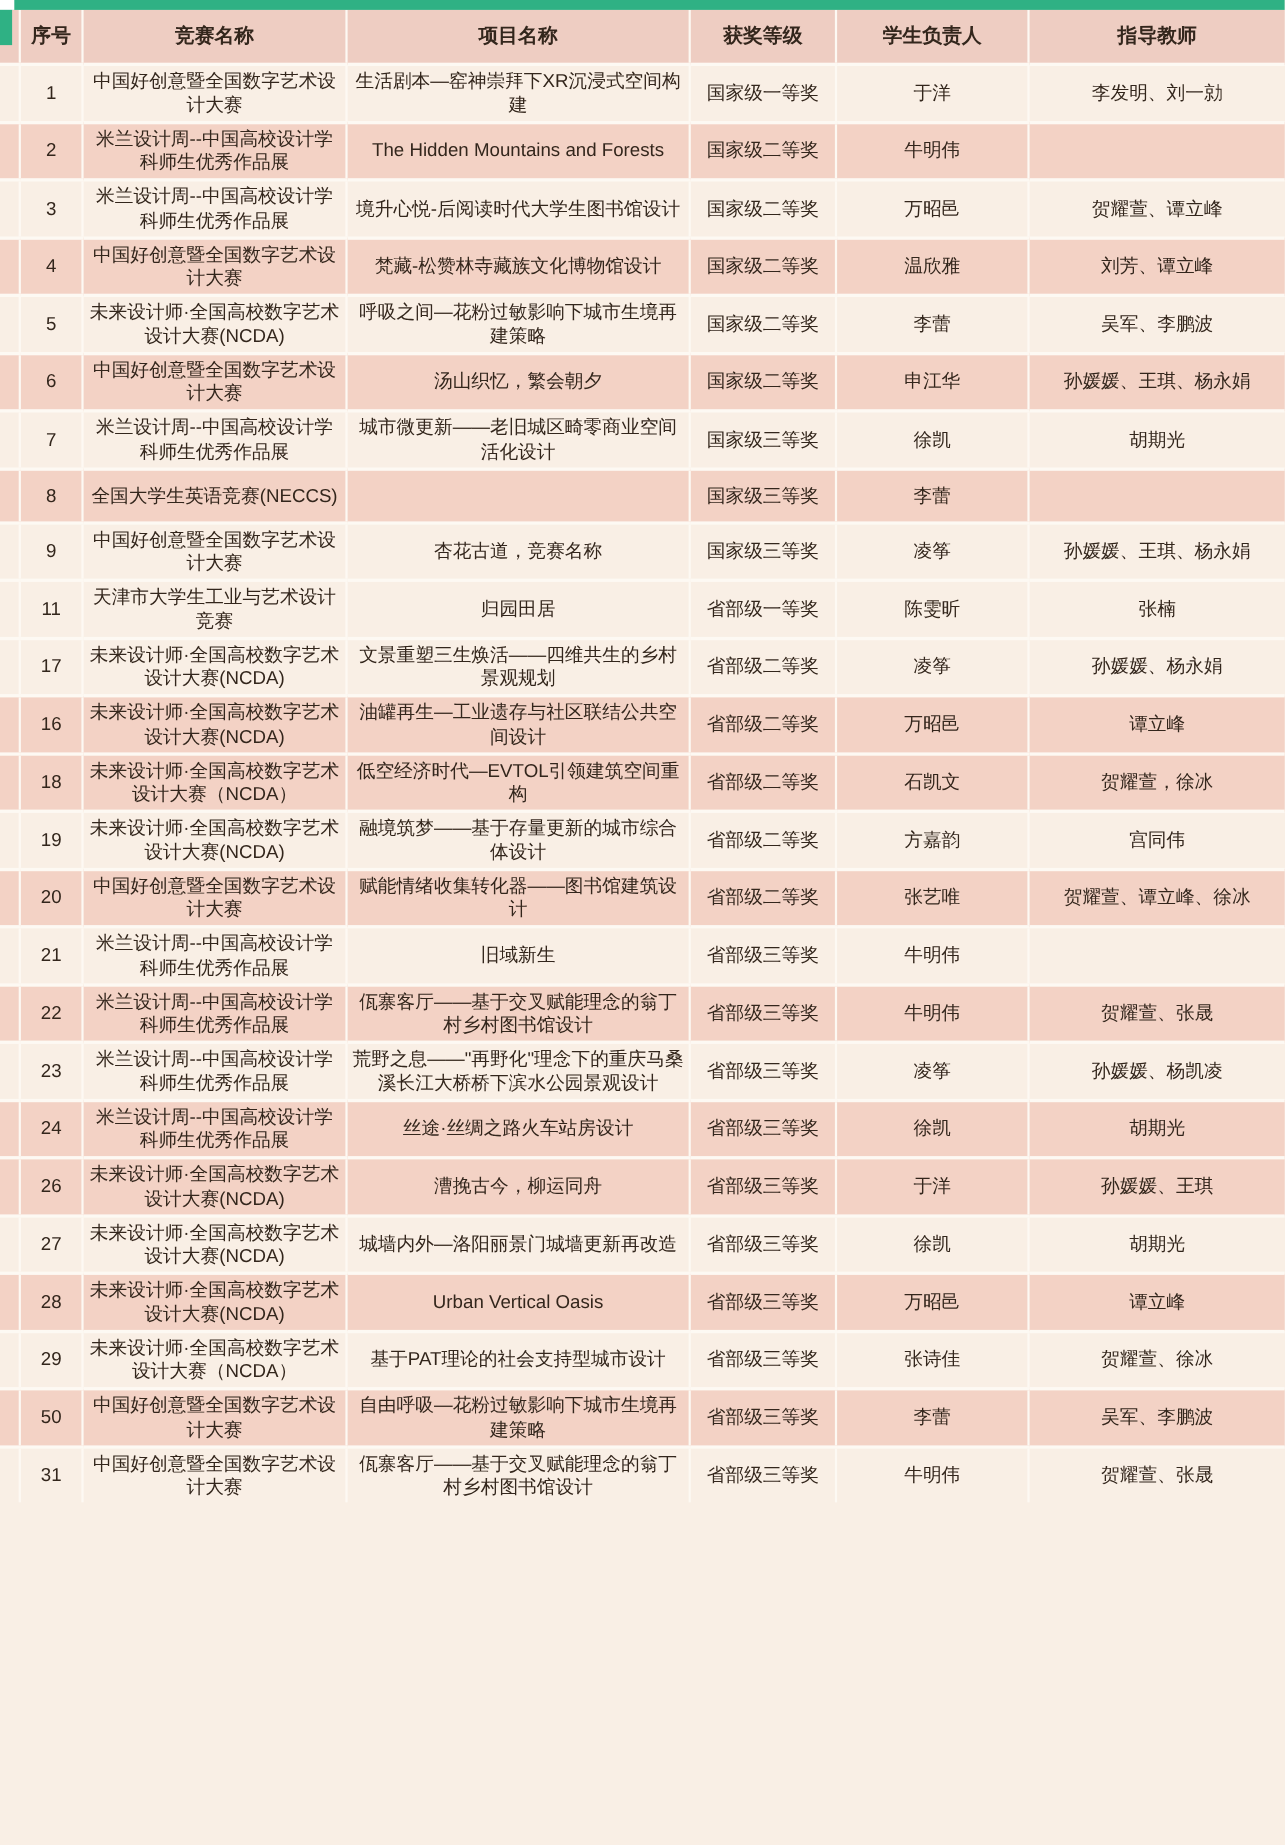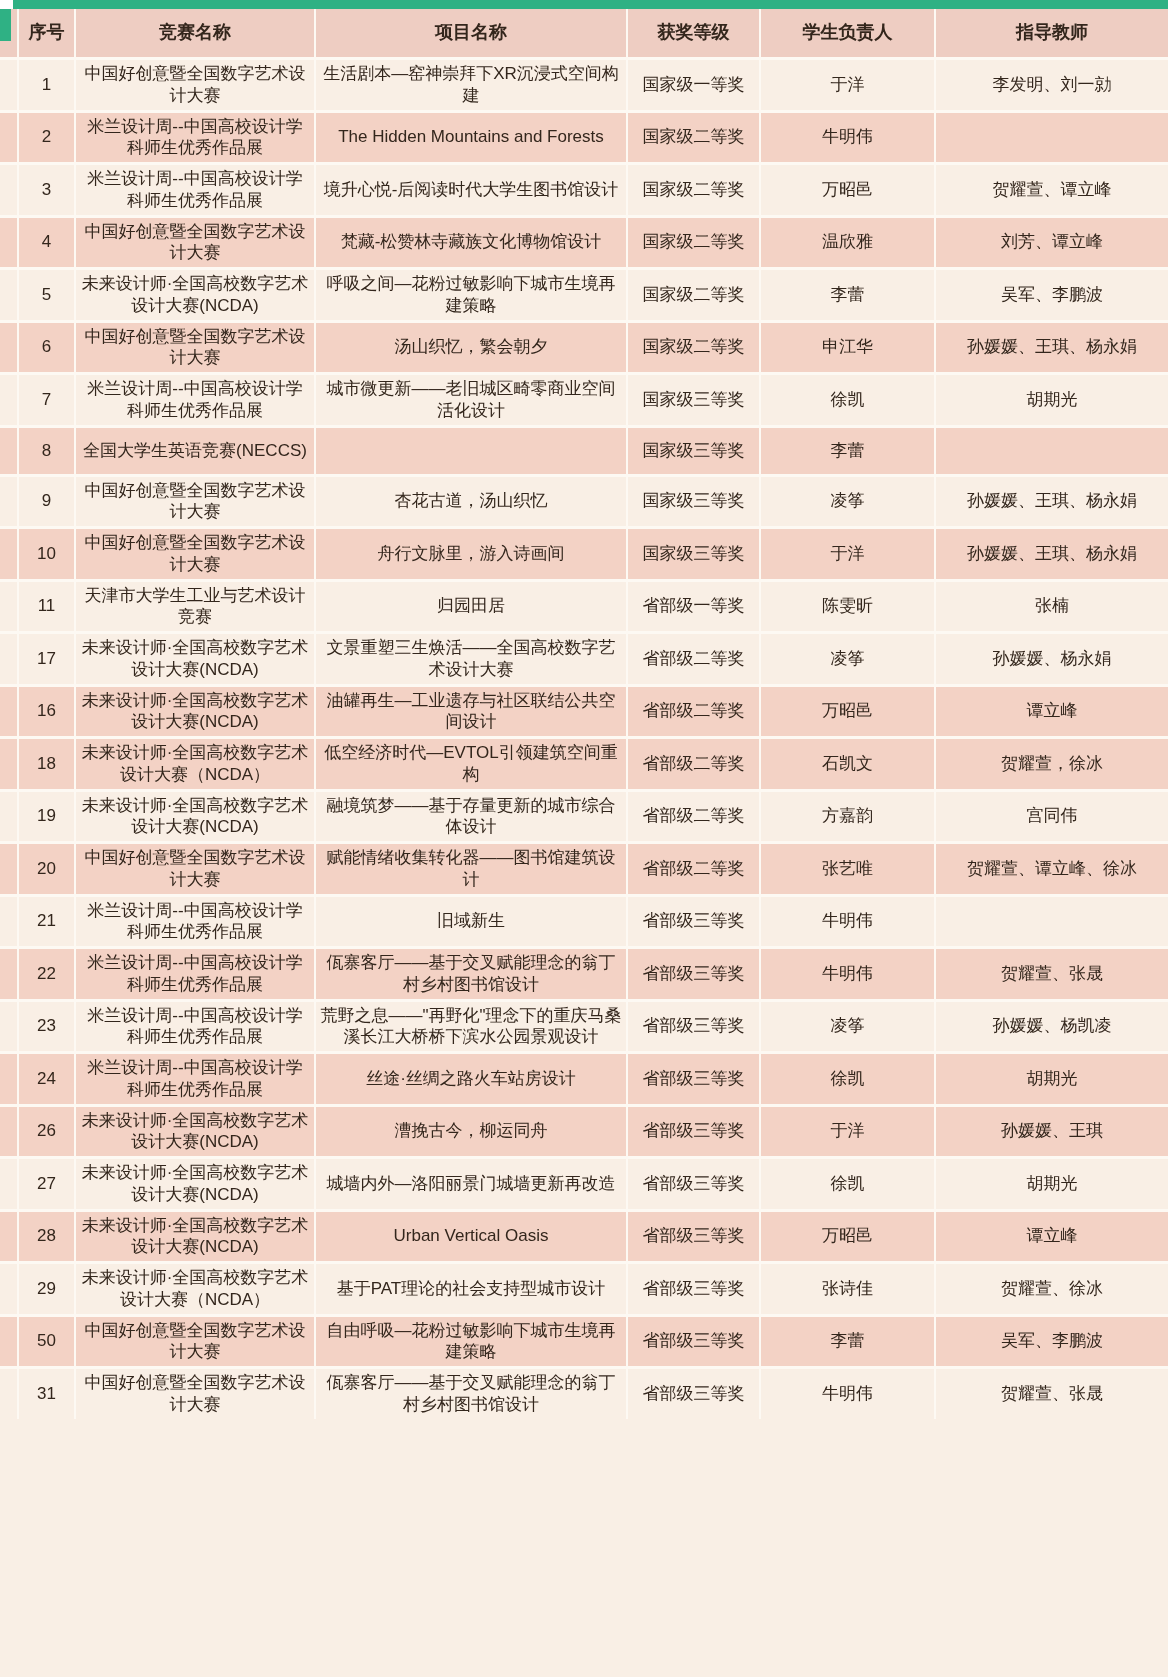--- a/index.html
+++ b/index.html
@@ -166,48 +166,39 @@
     <td>全国大学生英语竞赛(NECCS)</td>
     <td></td>
     <td>国家级三等奖</td>
     <td>李蕾</td>
     <td></td>
   </tr>
       <tr class="odd">
     <td></td>
     <td>9</td>
     <td>中国好创意暨全国数字艺术设计大赛</td>
-    <td>杏花古道，汤山织忆</td>
+    <td>杏花古道，竞赛名称</td>
     <td>国家级三等奖</td>
     <td>凌筝</td>
-    <td>孙媛媛、王琪、杨永娟</td>
-  </tr>
-      <tr class="even">
-    <td></td>
-    <td>10</td>
-    <td>中国好创意暨全国数字艺术设计大赛</td>
-    <td>舟行文脉里，游入诗画间</td>
-    <td>国家级三等奖</td>
-    <td>于洋</td>
     <td>孙媛媛、王琪、杨永娟</td>
   </tr>
       <tr class="odd">
     <td></td>
     <td>11</td>
     <td>天津市大学生工业与艺术设计竞赛</td>
     <td>归园田居</td>
     <td>省部级一等奖</td>
     <td>陈雯昕</td>
     <td>张楠</td>
   </tr>
       <tr class="odd">
     <td></td>
     <td>17</td>
     <td>未来设计师·全国高校数字艺术设计大赛(NCDA)</td>
-    <td>文景重塑三生焕活——全国高校数字艺术设计大赛</td>
+    <td>文景重塑三生焕活——四维共生的乡村景观规划</td>
     <td>省部级二等奖</td>
     <td>凌筝</td>
     <td>孙媛媛、杨永娟</td>
   </tr>
       <tr class="even">
     <td></td>
     <td>16</td>
     <td>未来设计师·全国高校数字艺术设计大赛(NCDA)</td>
     <td>油罐再生—工业遗存与社区联结公共空间设计</td>
     <td>省部级二等奖</td>

